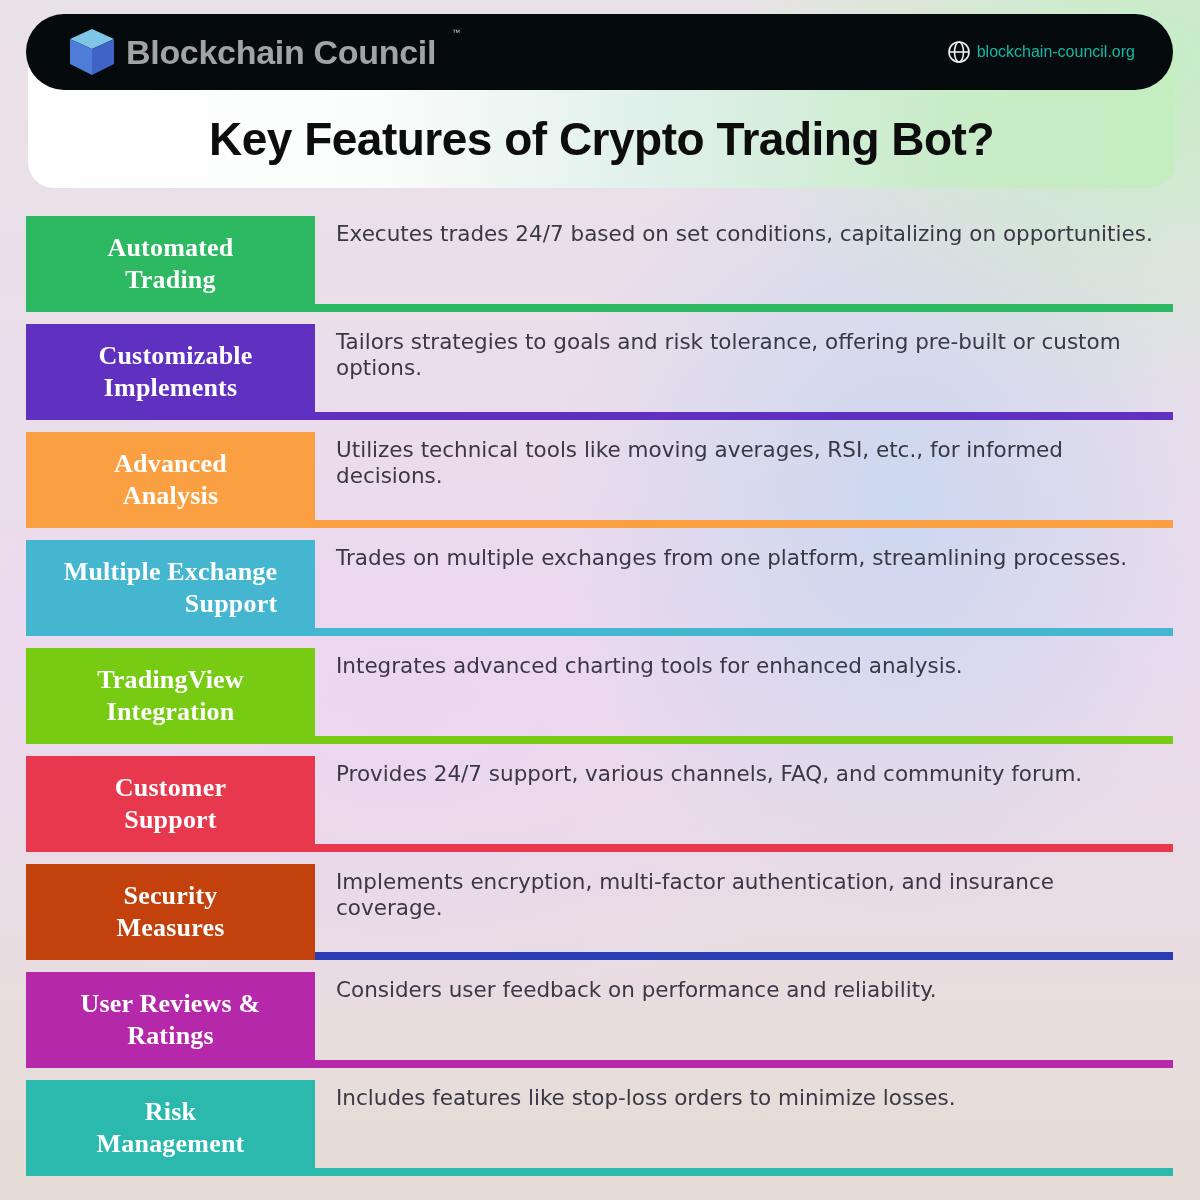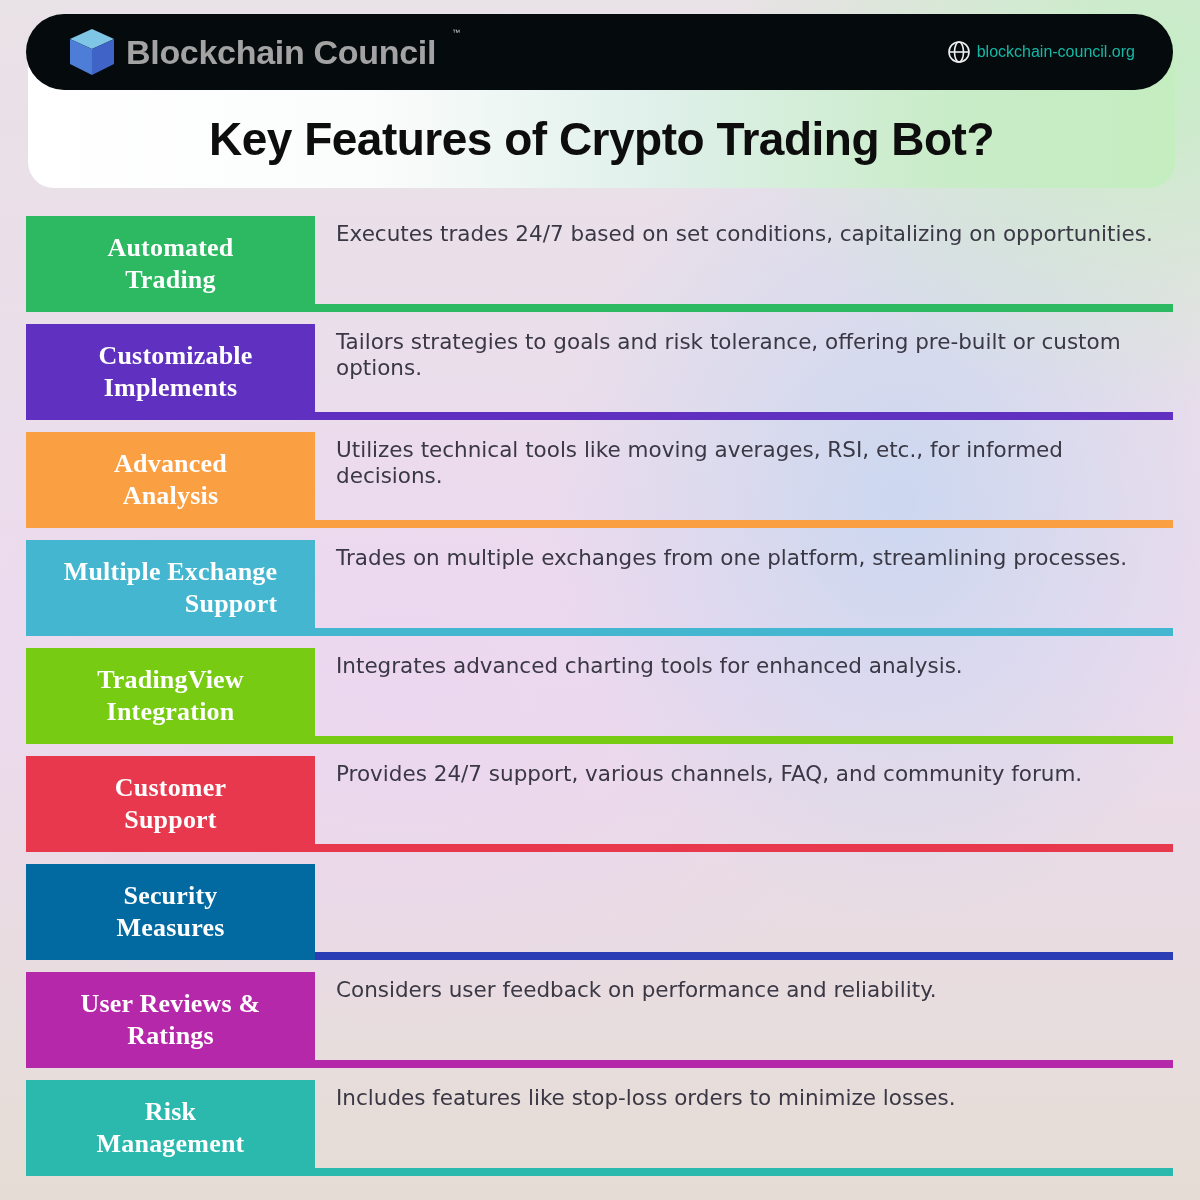--- a/index.html
+++ b/index.html
@@ -144,26 +144,27 @@
       <div class="label-box" style="background: rgb(232, 56, 78);">
         <span>
           <span style="display: block;">Customer</span>
           <span style="display: block;">Support</span>
         </span>
       </div>
       <div class="desc">Provides 24/7 support, various channels, FAQ, and community forum.</div>
       <div class="underline" style="background: rgb(232, 56, 78);"></div>
     </div>
     <div class="row">
-      <div class="label-box" style="background: #0369a1;">
+      <div class="label-box" style="background: #c2410c;">
         <span>
           <span style="display: block;">Security</span>
           <span style="display: block;">Measures</span>
         </span>
       </div>
+      <div class="desc">Implements encryption, multi-factor authentication, and insurance coverage.</div>
       <div class="underline" style="background: rgb(42, 61, 180);"></div>
     </div>
     <div class="row">
       <div class="label-box" style="background: rgb(182, 40, 170);">
         <span>
           <span style="display: block;">User Reviews &amp;</span>
           <span style="display: block;">Ratings</span>
         </span>
       </div>
       <div class="desc">Considers user feedback on performance and reliability.</div>

